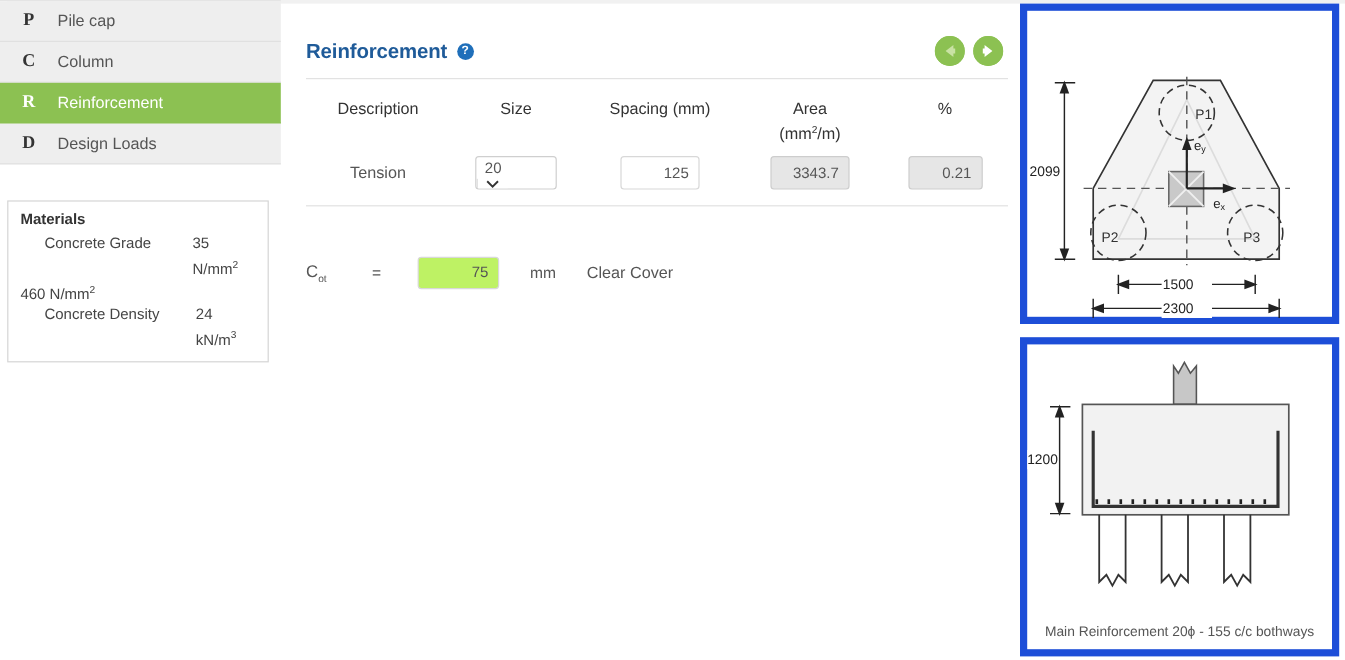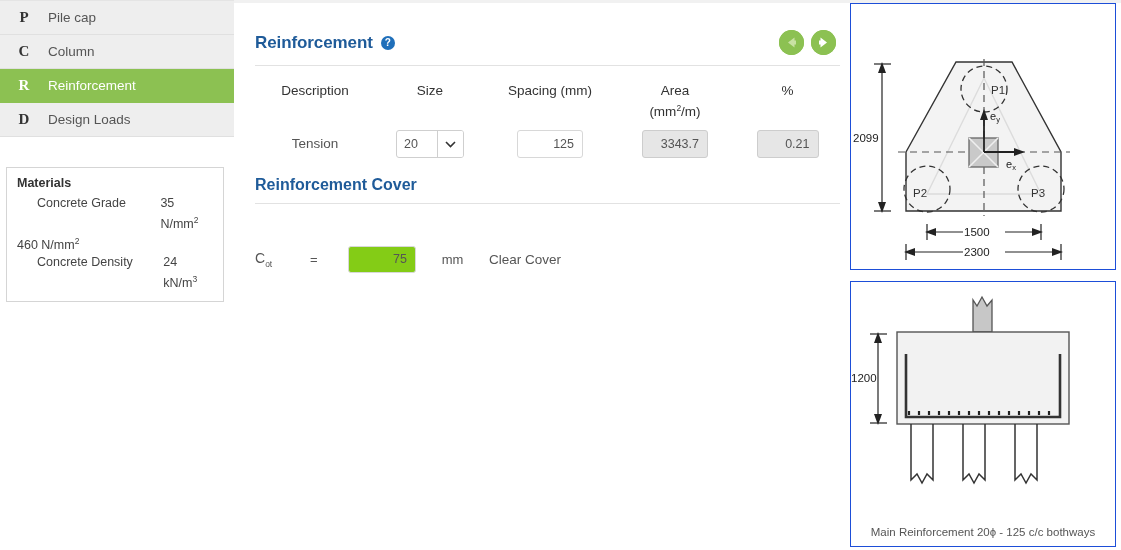--- a/index.html
+++ b/index.html
@@ -83,21 +83,21 @@
   .col-desc{width:120px;}
   .col-size{width:110px;}
   .col-spacing{width:130px;}
   .col-area{width:120px;}
   .col-pct{width:105px;}
   .desc-cell{font-size:13.5px;color:#555;}
 
   .sel-wrap{
     display:inline-flex;width:68px;height:28px;
     border:1px solid #cfcfcf;border-radius:3px;background:#fff;
-    box-sizing:border-box;overflow:hidden;cursor:pointer;
+    box-sizing:border-box;overflow:hidden;cursor:pointer;flex-direction:column;
   }
   .sel-val{
     flex:1;display:flex;align-items:center;padding-left:7px;
     font-size:12.5px;color:#555;
   }
   .sel-btn{
     width:25px;border-left:1px solid #cfcfcf;
     display:flex;align-items:center;justify-content:center;background:#fff;
   }
   .inp{
@@ -114,30 +114,30 @@
     font-size:16px;color:#1f5b99;font-weight:bold;
     margin-top:14px;
   }
   .subrule{border-bottom:1px solid #e2e2e2;margin-top:9px;}
 
   .cover-row{display:flex;align-items:center;margin-top:42px;}
   .cov-sym{width:55px;font-size:14px;color:#555;}
   .cov-eq{width:38px;font-size:13px;color:#555;}
   .cov-inp{
     width:68px;height:27px;box-sizing:border-box;
-    border:1px solid #d8d8d8;border-radius:3px;background:#84cc16;
+    border:1px solid #d8d8d8;border-radius:3px;background:#bef264;
     display:flex;align-items:center;justify-content:flex-end;
     padding-right:8px;font-size:12.5px;color:#555;
   }
   .cov-unit{width:73px;text-align:center;font-size:13px;color:#555;}
   .cov-note{font-size:13.5px;color:#555;}
 
   
   .diagram{
-    position:absolute;border:1px solid #1d4ed8;background:#ffffff;
+    position:absolute;border:6px solid #1d4ed8;background:#ffffff;
     box-sizing:border-box;
   }
   #plan-diagram{left:850px;top:3px;width:266px;height:267px;}
   #elev-diagram{left:850px;top:281px;width:266px;height:266px;}
   .dcap{
     position:absolute;left:0;bottom:8px;width:100%;
     text-align:center;font-size:11.5px;color:#555;
   }
   .spacer{position:absolute;left:0;top:0;width:1121px;height:3px;background:#f1f1f1;}
   .leftstrip{position:absolute;left:0;top:0;width:6px;height:550px;background:#ffffff;}
@@ -242,21 +242,20 @@
           <td class="col-area">
             <span class="inp ro">3343.7</span>
           </td>
           <td class="col-pct">
             <span class="inp ro w62">0.21</span>
           </td>
         </tr>
       </tbody>
     </table>
 
-    <div class="subsec">Reinforcement Cover</div>
     <div class="subrule"></div>
 
     <div class="cover-row">
       <span class="cov-sym"><span>C</span><sub>ot</sub></span>
       <span class="cov-eq">=</span>
       <span class="cov-inp">75</span>
       <span class="cov-unit">mm</span>
       <span class="cov-note">Clear Cover</span>
     </div>
   </div>
@@ -347,16 +346,16 @@
       <path d="M164 142 L164 198 L170 192 L175 201 L180 192 L186 198 L186 142" fill="none" stroke="#333" stroke-width="1.5"></path>
 
       <line x1="27" y1="55" x2="27" y2="138" stroke="#222" stroke-width="1.2"></line>
       <path d="M27 50 L23 61 L31 61 Z" fill="#222"></path>
       <path d="M27 143 L23 132 L31 132 Z" fill="#222"></path>
       <line x1="19" y1="52" x2="36" y2="52" stroke="#222" stroke-width="1.2"></line>
       <line x1="19" y1="141" x2="36" y2="141" stroke="#222" stroke-width="1.2"></line>
       <rect x="0" y="88" width="26" height="16" fill="#ffffff"></rect>
       <text x="0" y="100" font-family="Liberation Sans, sans-serif" font-size="11.5" fill="#222">1200</text>
     </svg>
-    <div class="dcap">Main Reinforcement 20ϕ - 125 c/c bothways</div>
+    <div class="dcap">Main Reinforcement 20ϕ - 155 c/c bothways</div>
   </div>
 
 </div>
 
 </body></html>

